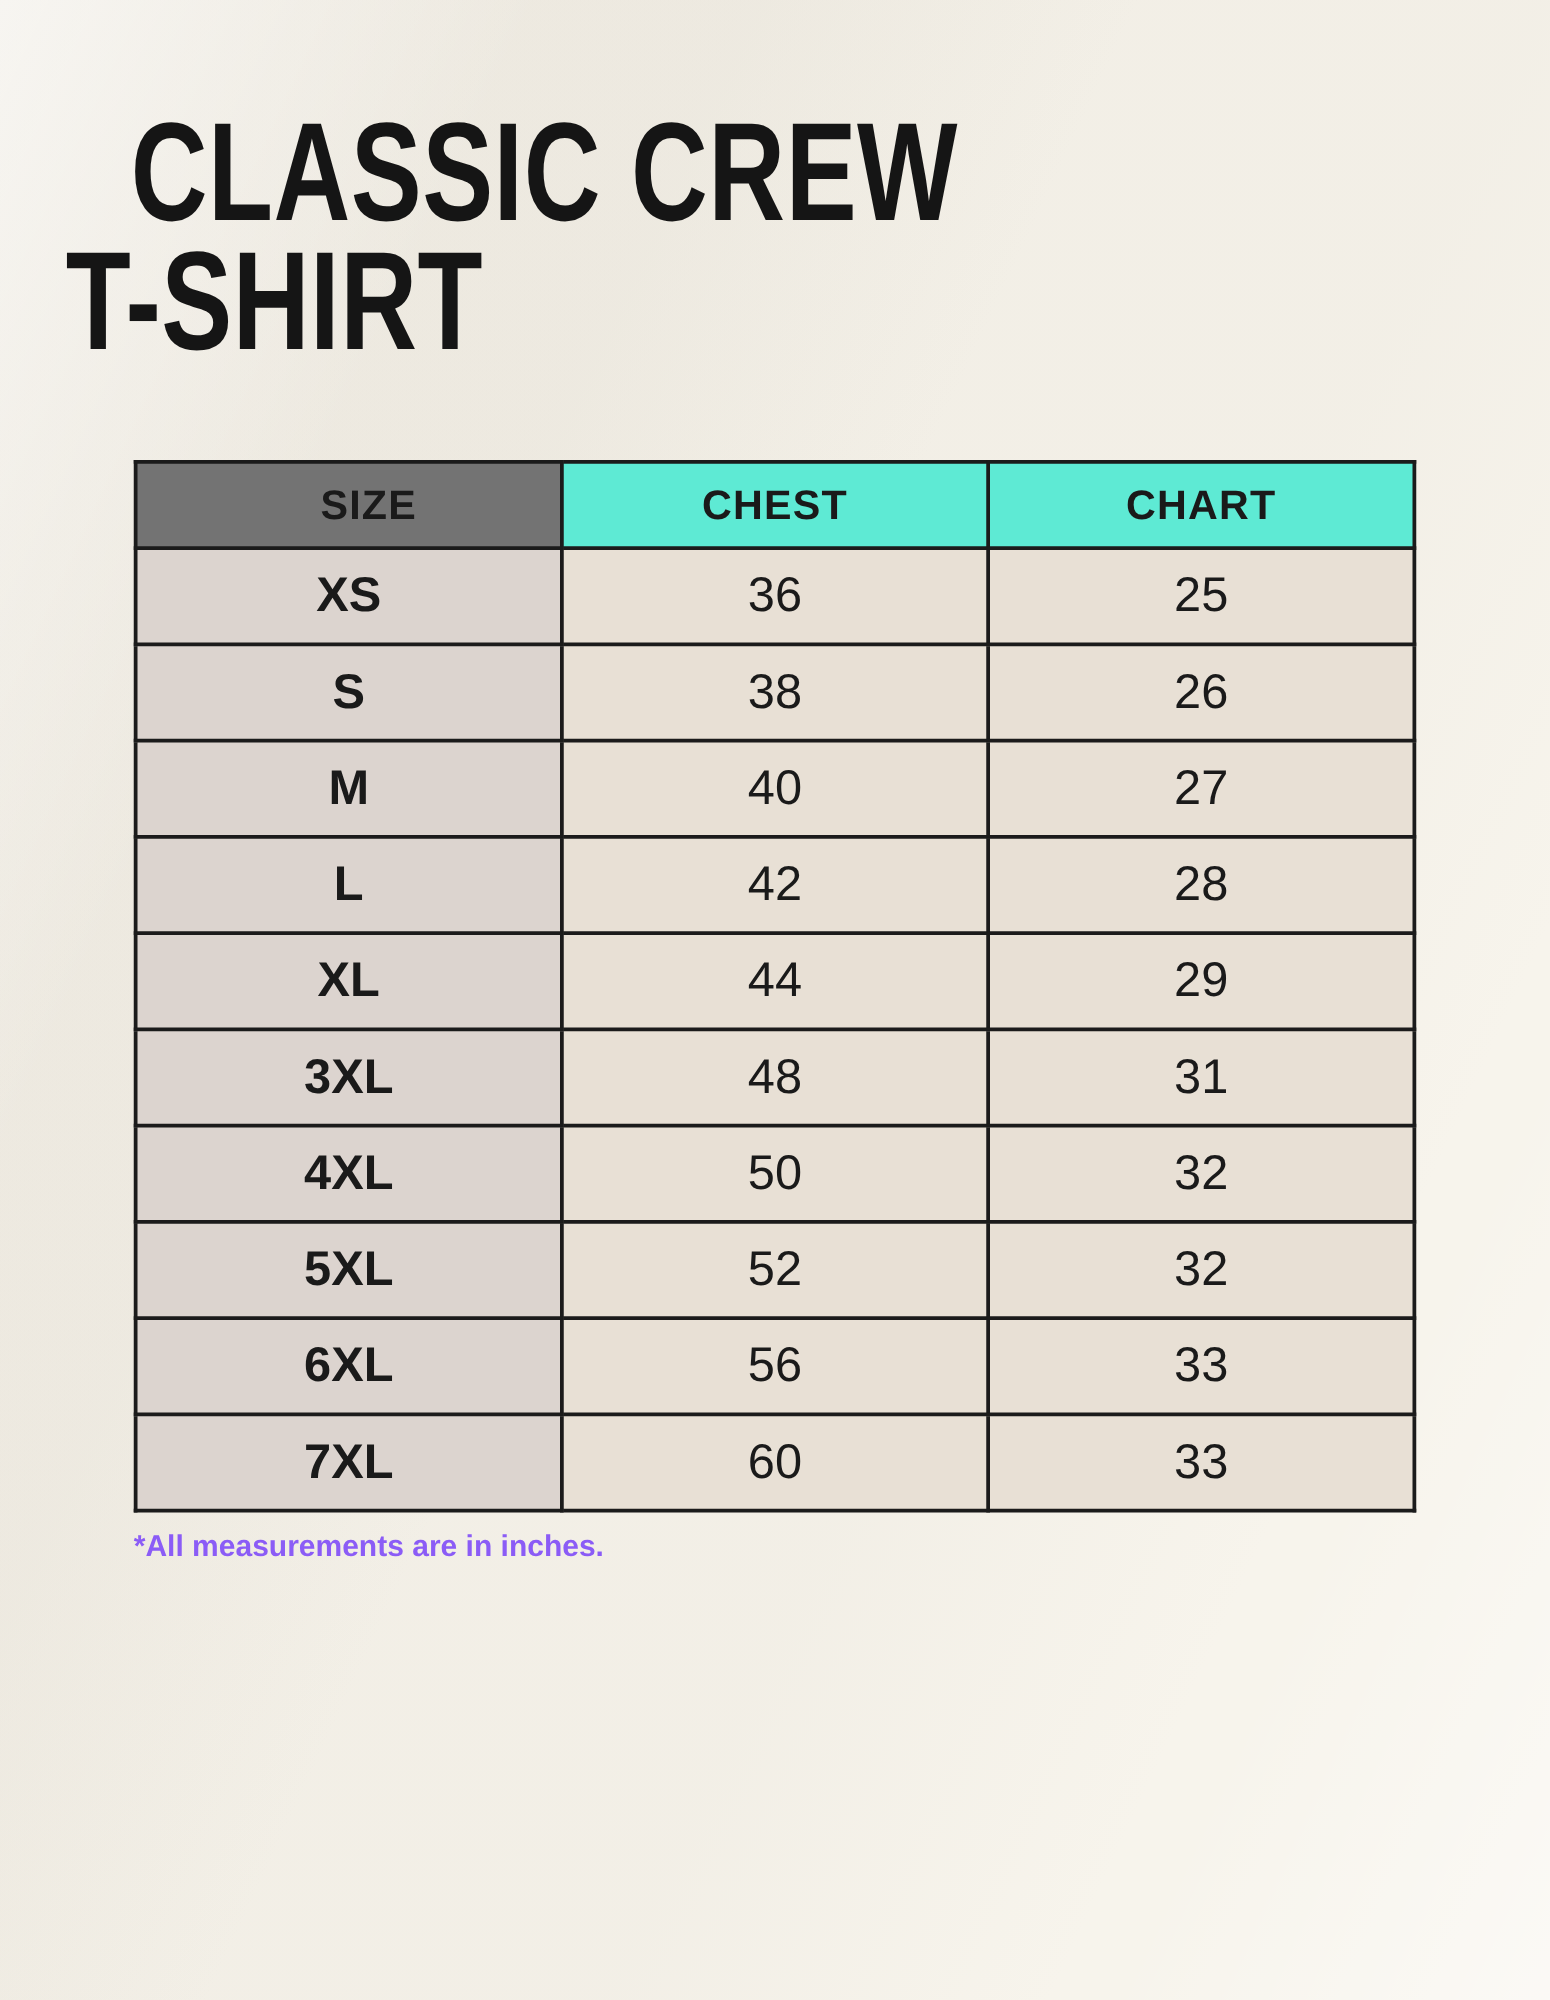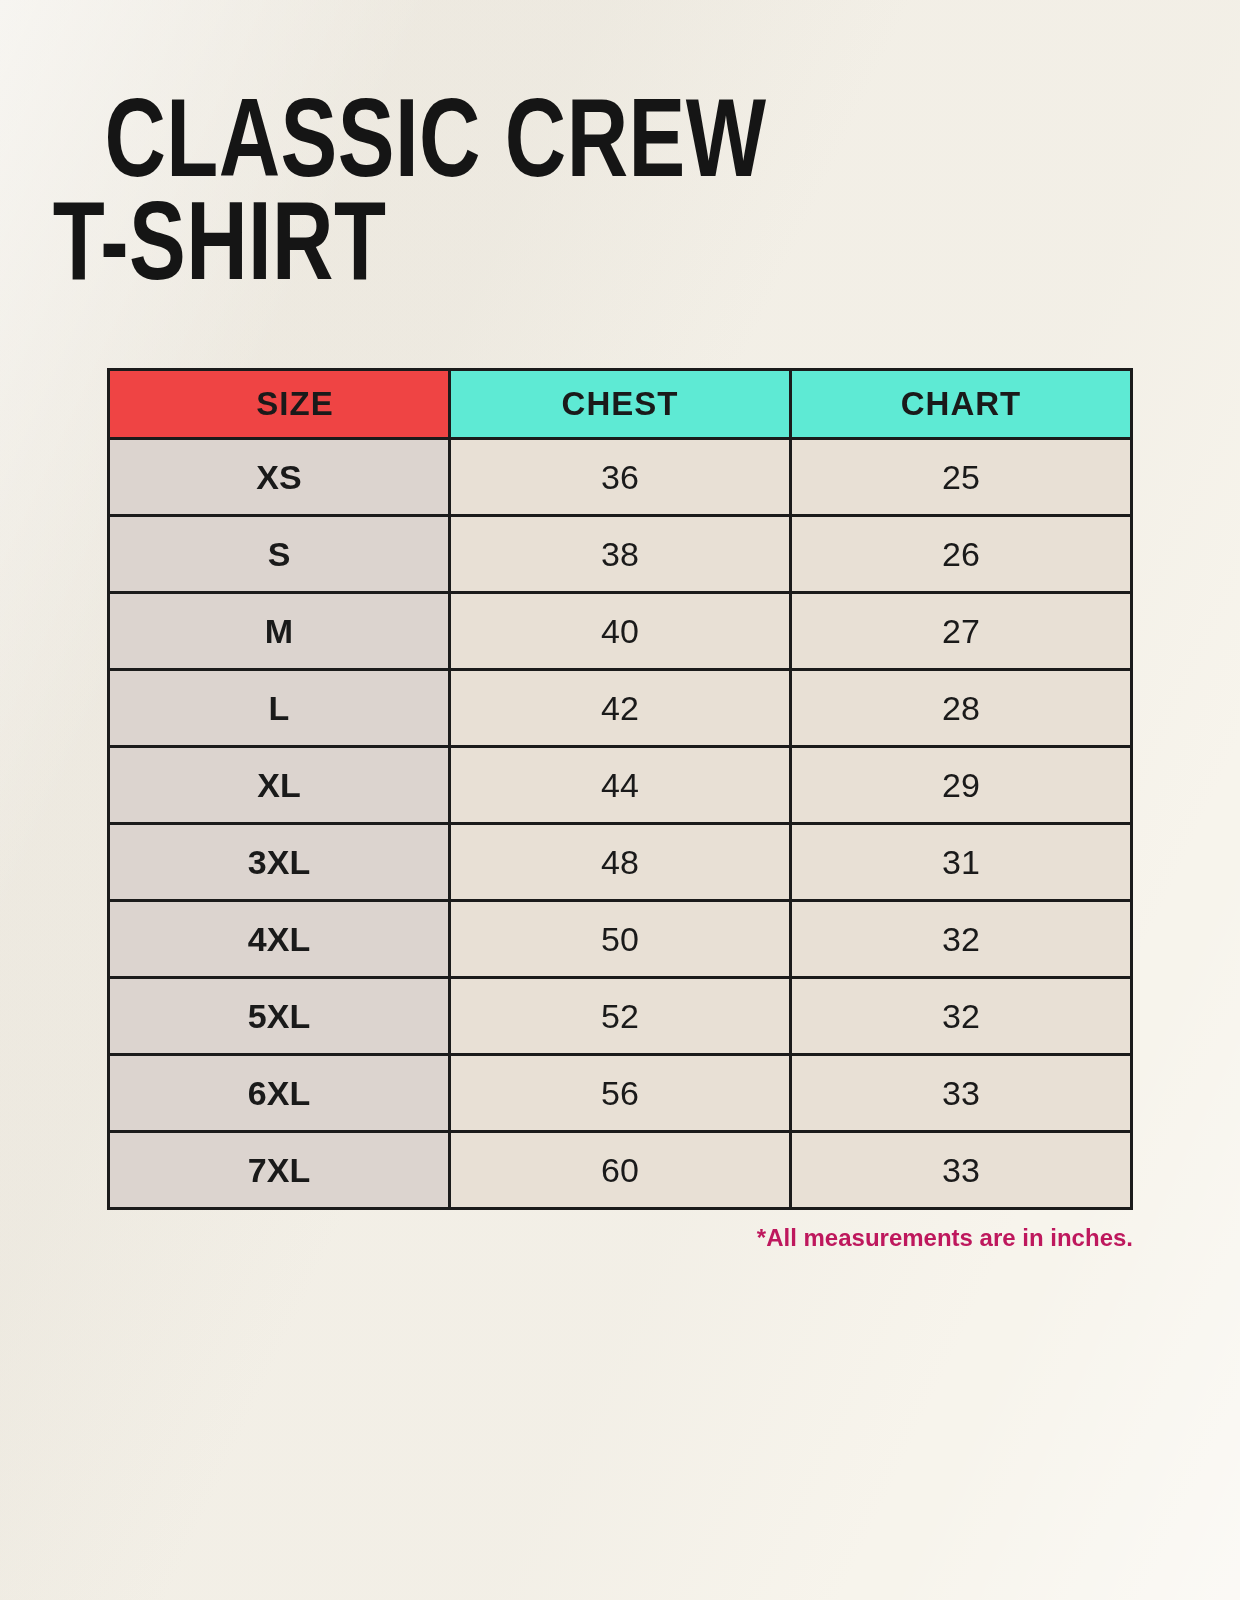--- a/index.html
+++ b/index.html
@@ -64,39 +64,38 @@
     vertical-align:middle;
     padding:0;
   }
   .size-table th {
     height:66px;
     font-size:33px;
     font-weight:bold;
     letter-spacing:1px;
     background:#5eead4;
   }
-  .size-table th.col-size { background:#ef4444;padding-left:32px; }
+  .size-table th.col-size { background:#737373;padding-left:32px; }
   .size-table td {
     height:74px;
-    font-size:34px;
+    font-size:39px;
     background:#e8e0d5;
     font-weight:normal;
   }
   .size-table td.col-size {
     background:#dcd4cf;
     font-weight:bold;
   }
 
   .footnote {
     width:1026px;
     margin:14px auto 0;
-    text-align:right;
     font-size:24px;
     font-weight:bold;
-    color:#be185d;
+    color:#8b5cf6;
   }
 </style>
 </head>
 <body>
 
 <div class="page">
   <div class="content">
 
     <div class="title">
       <div><span class="squeeze">CLASSIC CREW</span></div>

